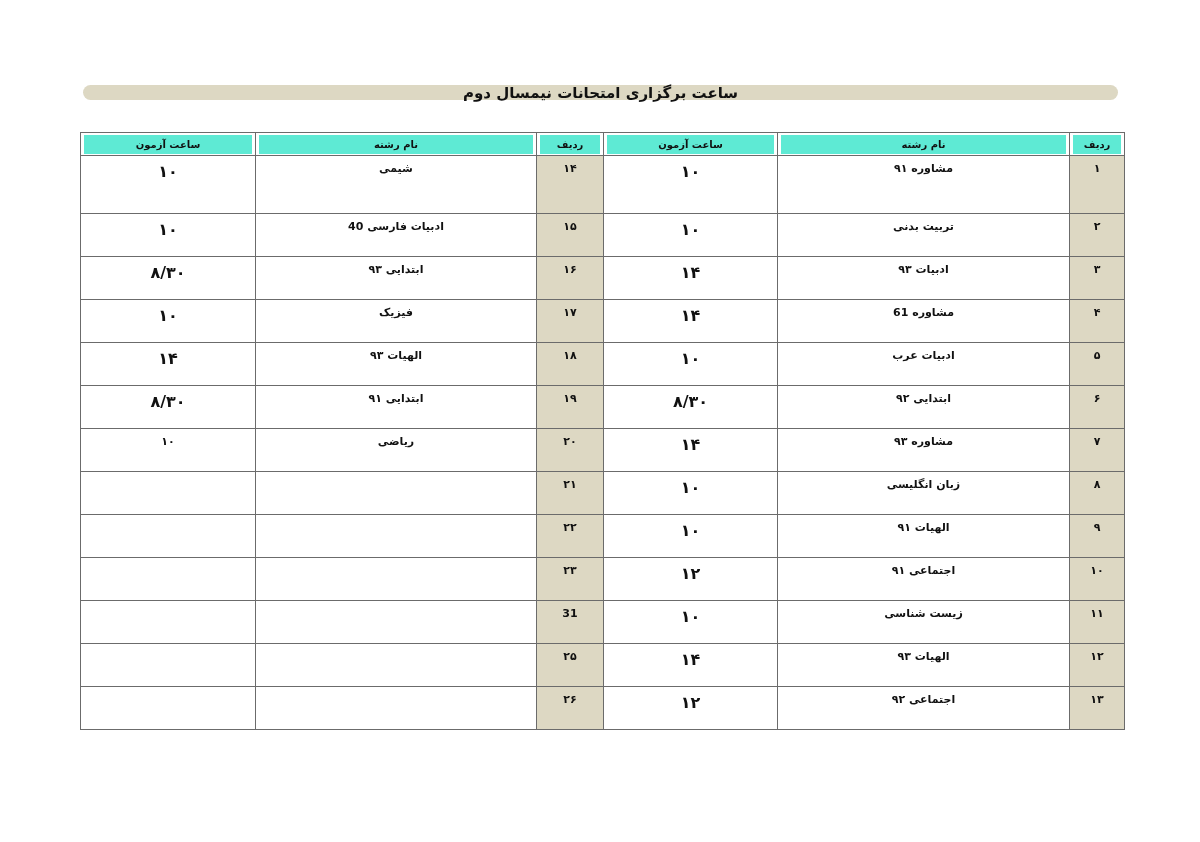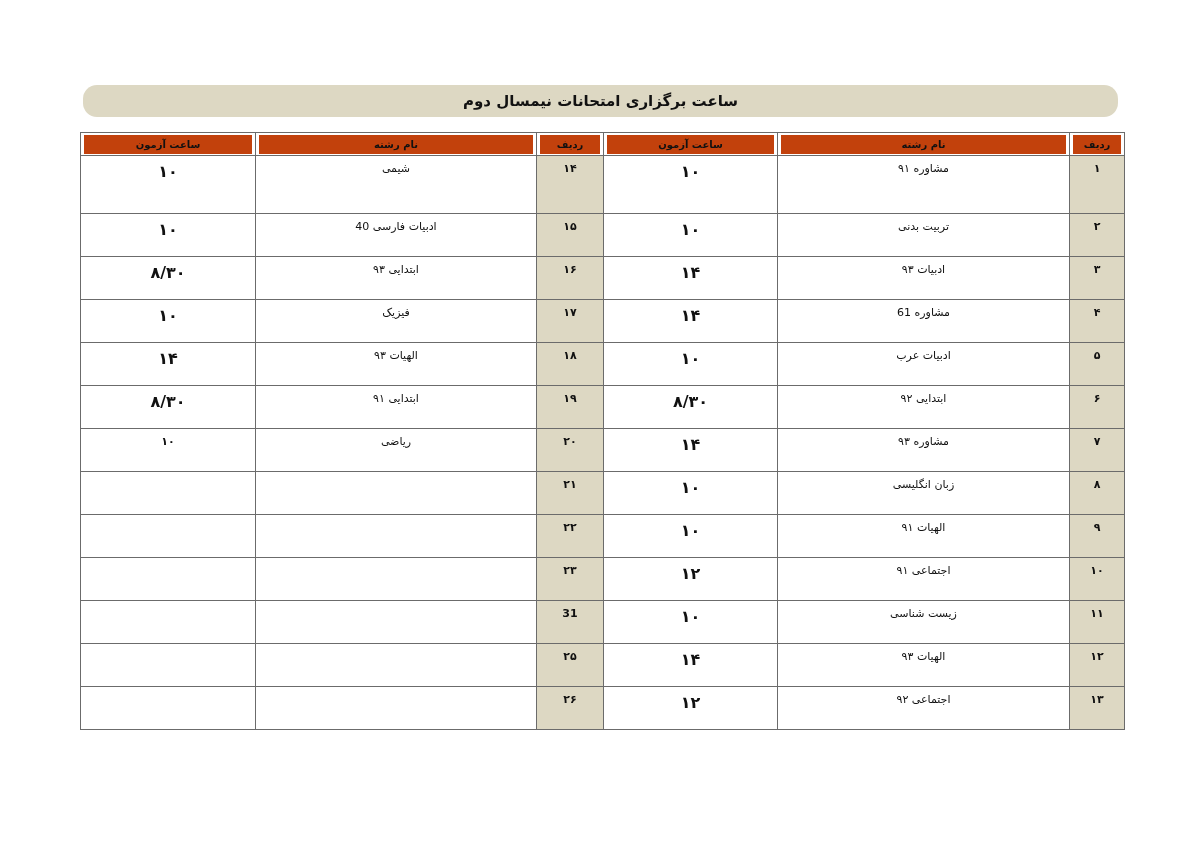--- a/index.html
+++ b/index.html
@@ -13,21 +13,21 @@
       position: relative;
       overflow: hidden;
       font-family: "DejaVu Sans", sans-serif;
       color: #111;
     }
     .title-bar {
       position: absolute;
       left: 83px;
       top: 85px;
       width: 1035px;
-      height: 32px;
+      height: 15px;
       background: #ddd8c3;
       display: flex;
       align-items: center;
       justify-content: center;
       direction: rtl;
       border-radius: 14px;
     }
     .title-bar span {
       font-weight: bold;
       font-size: 15px;
@@ -53,30 +53,30 @@
       background: #ffffff;
       font-weight: bold;
       font-size: 10px;
       position: relative;
     }
     table.exam th .hdr {
       display: block;
       margin: 2px 3px 0 3px;
       height: 19px;
       line-height: 19px;
-      background: #c2410c;
+      background: #5eead4;
     }
     table.exam td.row-idx {
       background: #ddd8c3;
       font-weight: bold;
       font-size: 11px;
       padding-top: 6px;
     }
     table.exam td.name {
-      font-weight: normal;
+      font-weight: bold;
       font-size: 11px;
       padding-top: 6px;
     }
     table.exam td.time {
       font-weight: bold;
       font-size: 16px;
       padding-top: 6px;
     }
     table.exam td.time.small {
       font-size: 11px;

